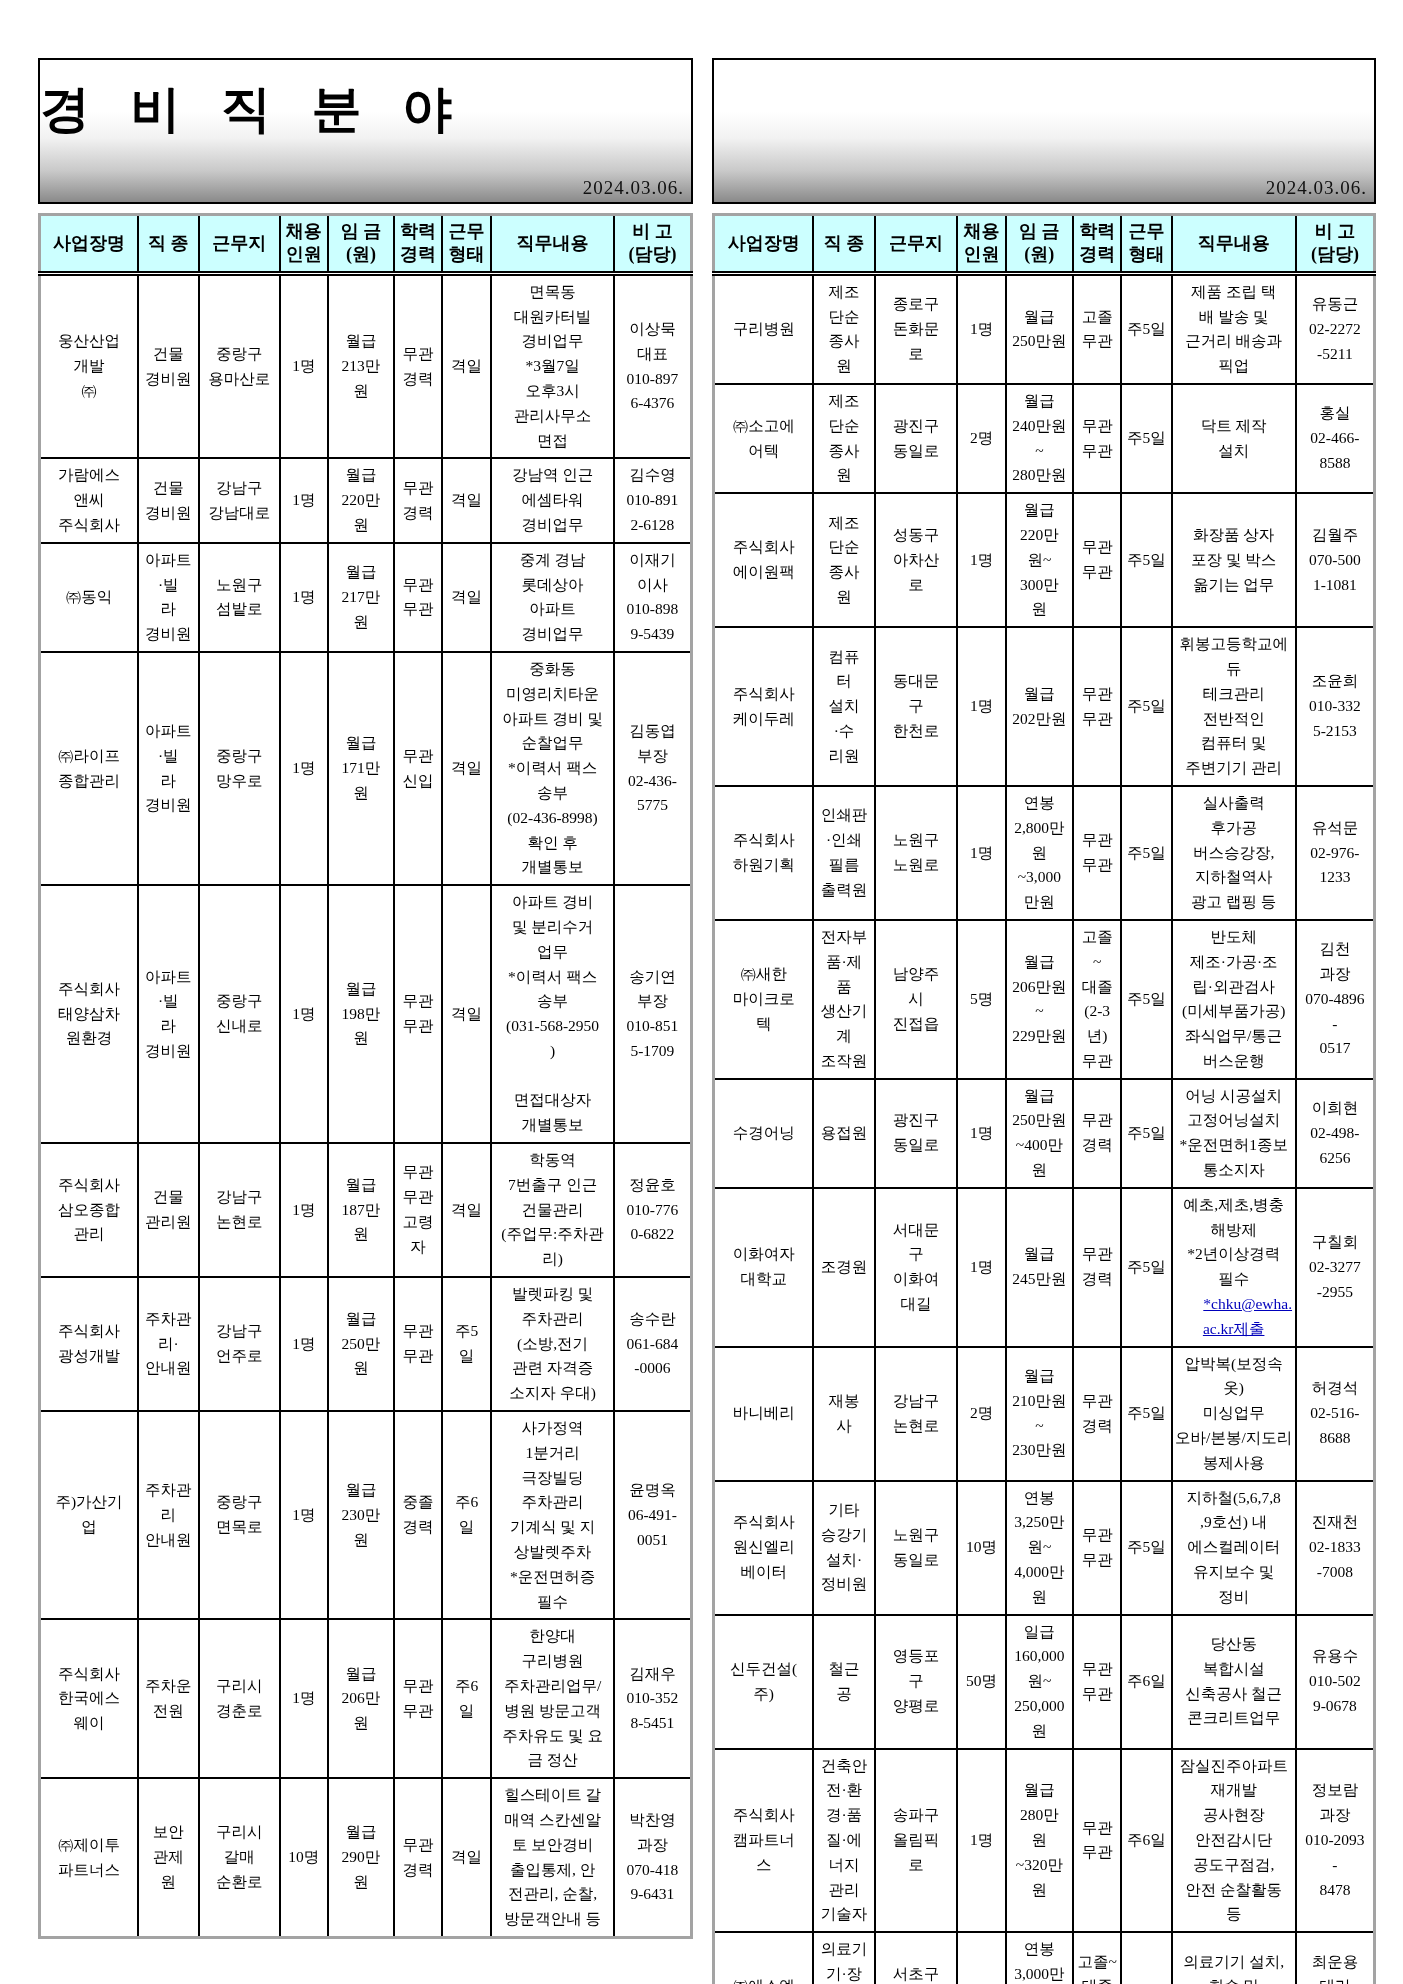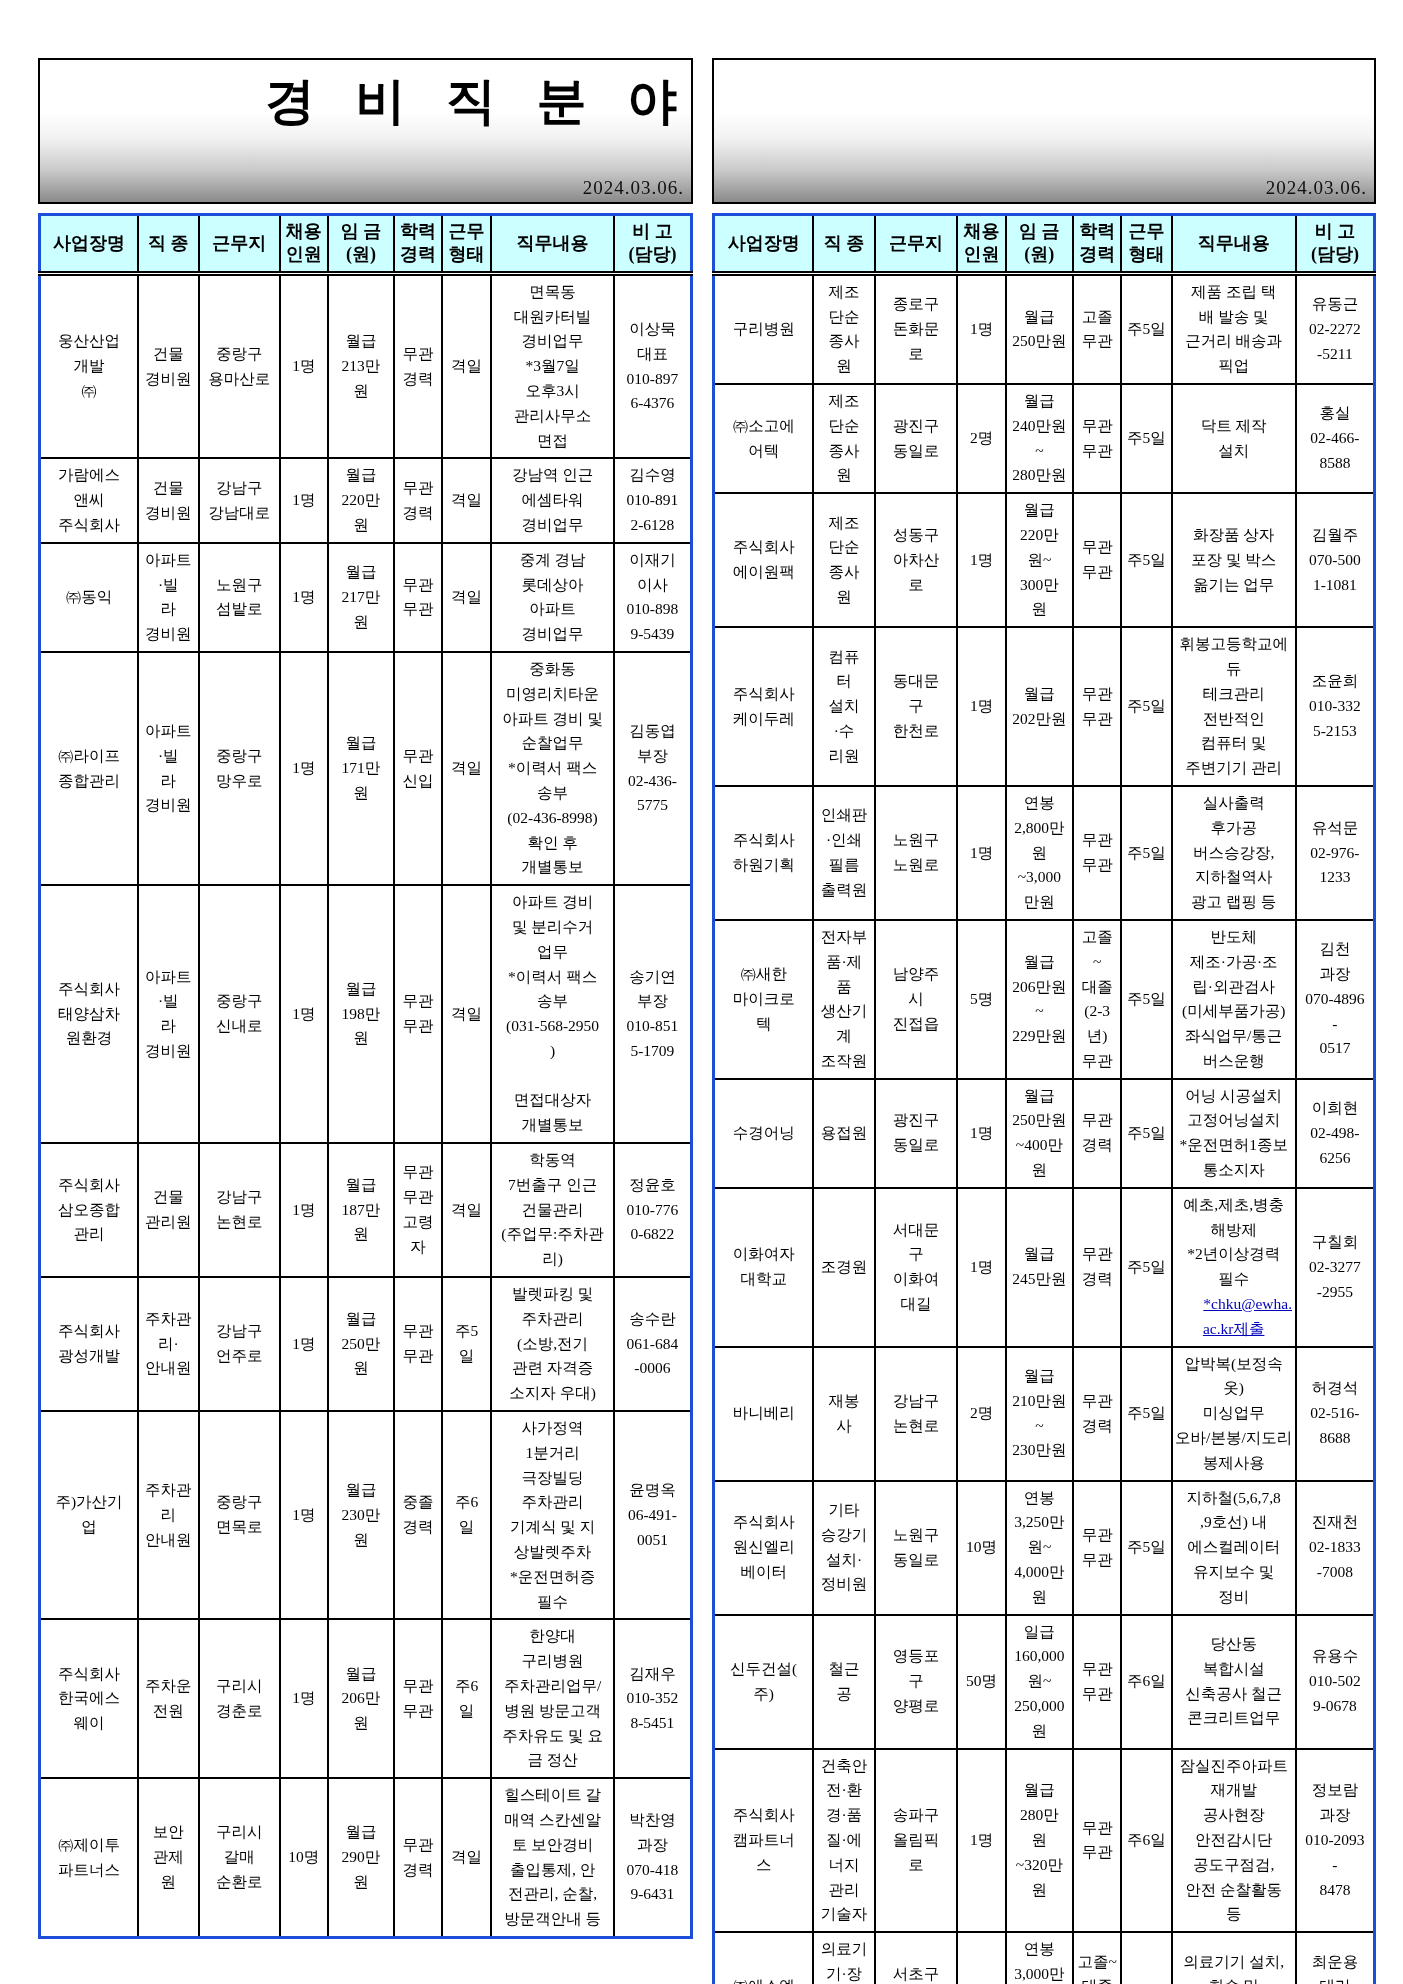--- a/index.html
+++ b/index.html
@@ -9,29 +9,29 @@
   }
   .panel{position:absolute;top:58px;}
   #panel-left{left:38px;width:655px;}
   #panel-right{left:712px;width:664px;}
   .banner{
     position:relative;height:146px;border:2px solid #000;box-sizing:border-box;
     background:linear-gradient(to bottom,#ffffff 0%,#ffffff 36%,#f2f2f2 55%,#c9c9c9 78%,#8a8a8a 100%);
     margin-bottom:9px;
   }
   .banner-title{
-    text-align:right;padding-top:8px;font-size:50px;font-weight:bold;
+    text-align:left;padding-top:16px;font-size:50px;font-weight:bold;
     letter-spacing:14px;white-space:nowrap;
   }
   .banner-date{
     position:absolute;right:7px;bottom:3px;font-size:19px;letter-spacing:1px;color:#111;
   }
   table.jobs{
     width:100%;border-collapse:collapse;table-layout:fixed;
-    border:3px solid #1d4ed8;
+    border:3px solid #a3a3a3;
   }
   table.jobs th,table.jobs td{
     border:2px solid #000;text-align:center;vertical-align:middle;
     white-space:pre-line;overflow:hidden;
   }
   table.jobs thead th{
     background:#ccffff;font-size:18px;font-weight:bold;line-height:1.3;
     padding:4px 0;border-bottom:5px double #000;
   }
   table.jobs td{

